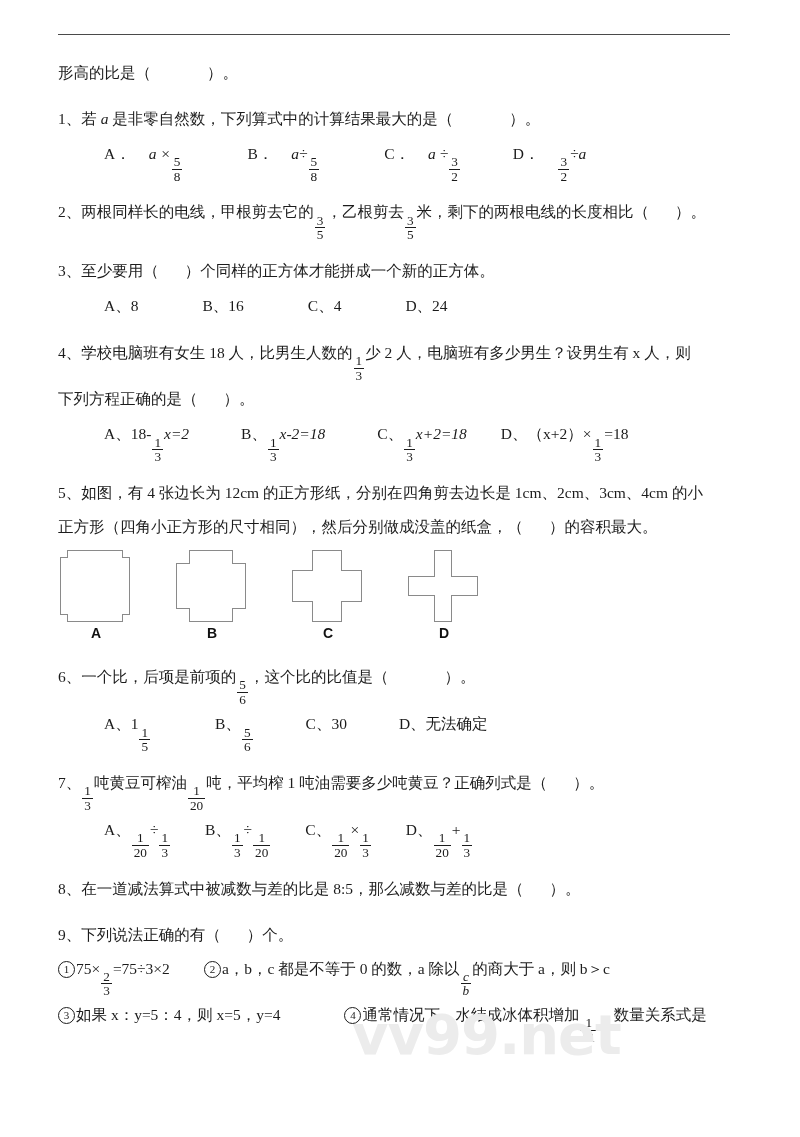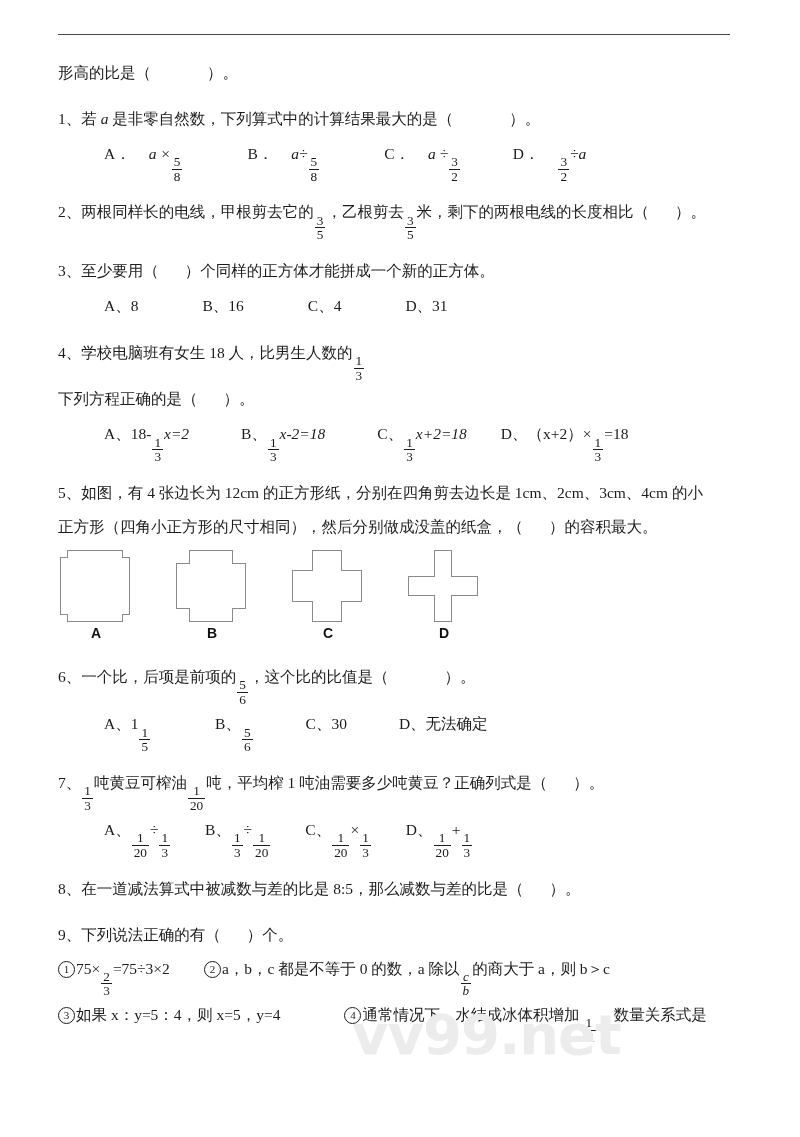--- a/index.html
+++ b/index.html
@@ -190,28 +190,28 @@
         </span><span>，乙根剪去</span><span class="frac">
           <span class="num">3</span>
           <span class="den">5</span>
         </span><span>米，剩下的两根电线的长度相比（</span><span class="blank-sm"></span><span>）。</span>
     </div>
 
     <div class="line q">
       <span>3、</span><span>至少要用（</span><span class="blank-sm"></span><span>）个同样的正方体才能拼成一个新的正方体。</span>
     </div>
     <div class="opts">
-      <span>A、8</span><span class="sp-xl"></span><span>B、16</span><span class="sp-xl"></span><span>C、4</span><span class="sp-xl"></span><span>D、31</span>
+      <span>A、8</span><span class="sp-xl"></span><span>B、16</span><span class="sp-xl"></span><span>C、4</span><span class="sp-xl"></span><span>D、24</span>
     </div>
 
     <div class="line q">
       <span>4、</span><span>学校电脑班有女生 18 人，比男生人数的</span><span class="frac">
           <span class="num">1</span>
           <span class="den">3</span>
-        </span>
+        </span><span>少 2 人，电脑班有多少男生？设男生有 x 人，则</span>
     </div>
     <div class="line">
       <span>下列方程正确的是（</span><span class="blank-sm"></span><span>）。</span>
     </div>
     <div class="opts">
       <span><span>A、</span><span>18-</span><span class="frac">
             <span class="num">1</span>
             <span class="den">3</span>
           </span><span class="it">x=2</span></span><span class="sp-lg"></span><span><span>B、</span><span class="frac">
             <span class="num">1</span>

